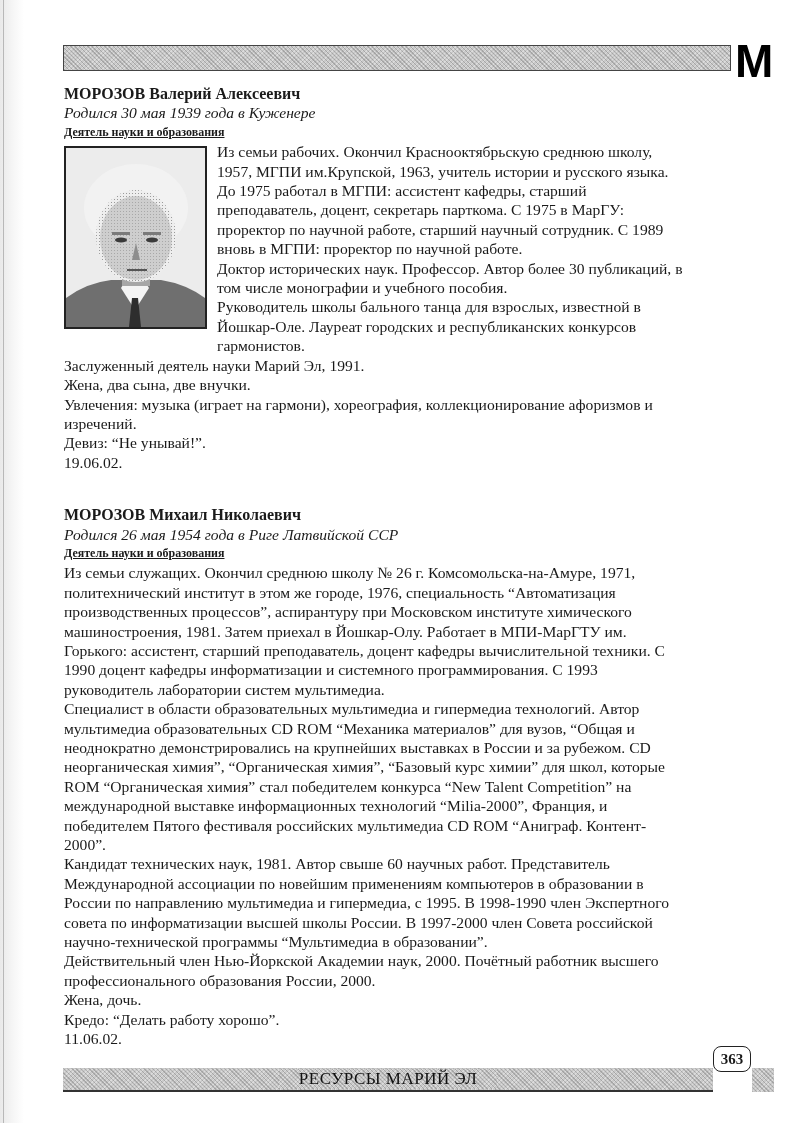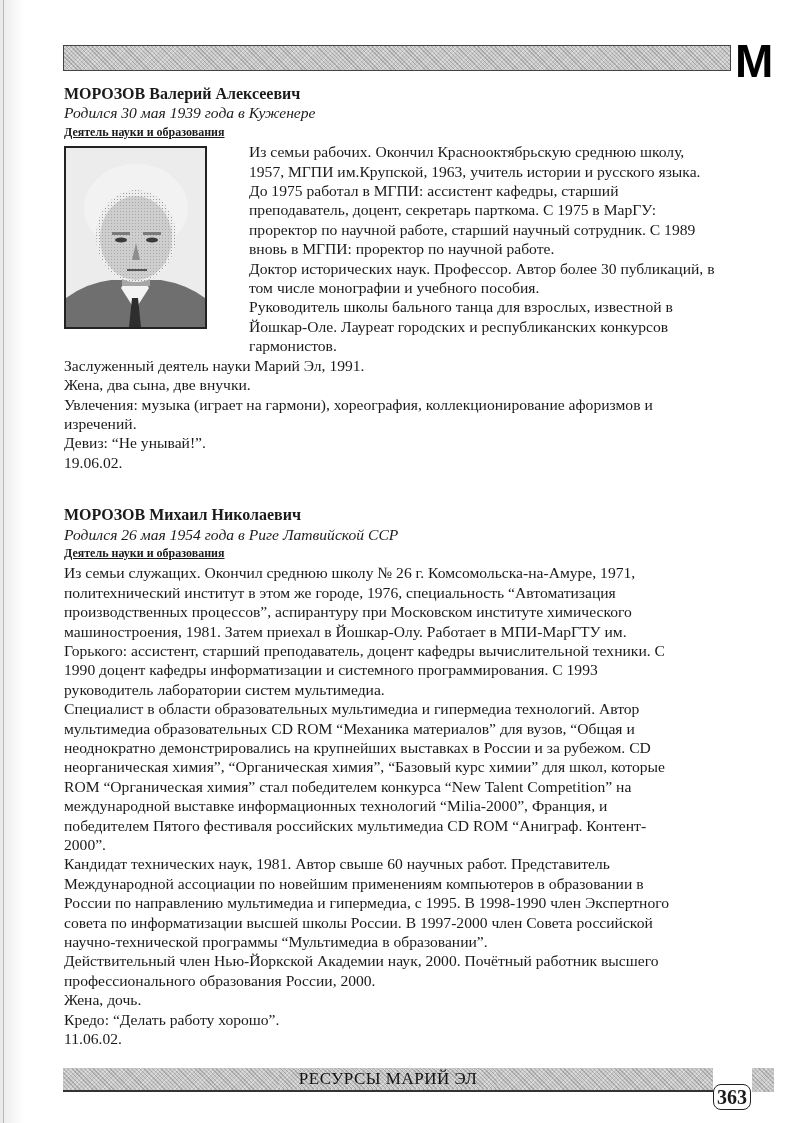--- a/index.html
+++ b/index.html
@@ -32,21 +32,21 @@
     font-weight: bold; font-size: 46px; line-height: 46px; color: #000;
   }
   .content {
     position: absolute; left: 64px; top: 84px; width: 724px;
     font-size: 15.6px; line-height: 19.4px;
   }
   .name { font-weight: bold; font-size: 16px; }
   .birth { font-style: italic; }
   .role { font-weight: bold; font-size: 12px; text-decoration: underline; }
   .line { white-space: nowrap; }
-  .photo-wrap { display: flex; gap: 32px; }
+  .photo-wrap { display: flex; }
   .photo {
     width: 143px; height: 183px; margin-top: 4px; margin-right: 10px; flex: 0 0 auto;
     border: 2px solid #222; box-sizing: border-box; position: relative; overflow: hidden;
     background: #e6e6e6;
   }
   .photo-text { flex: 1; }
   .entry-gap { height: 33px; }
   .bottom-band {
     position: absolute; left: 63px; top: 1068px; width: 650px; height: 24px;
     border-bottom: 2px solid #333; box-sizing: border-box;
@@ -54,23 +54,23 @@
   }
   .bottom-band-tail {
     position: absolute; left: 752px; top: 1068px; width: 22px; height: 24px;
   }
   .footer-title {
     font-family: "Liberation Serif", "DejaVu Serif", serif;
     font-size: 17px; letter-spacing: 0.5px; color: #111;
     padding: 0 20px;
   }
   .page-number {
-    position: absolute; left: 713px; top: 1084px; width: 38px; height: 26px;
+    position: absolute; left: 713px; top: 1046px; width: 38px; height: 26px;
     border: 1px solid #222; border-radius: 8px; background: #fff; box-sizing: border-box;
-    font-weight: bold; font-size: 20px; line-height: 24px; text-align: center;
+    font-weight: bold; font-size: 15px; line-height: 24px; text-align: center;
   }
 </style>
 </head>
 <body>
 
 <div class="left-edge"></div>
 <div class="left-edge-line"></div>
 
 <div class="top-band hatch"></div>
 <div class="section-letter">М</div>

